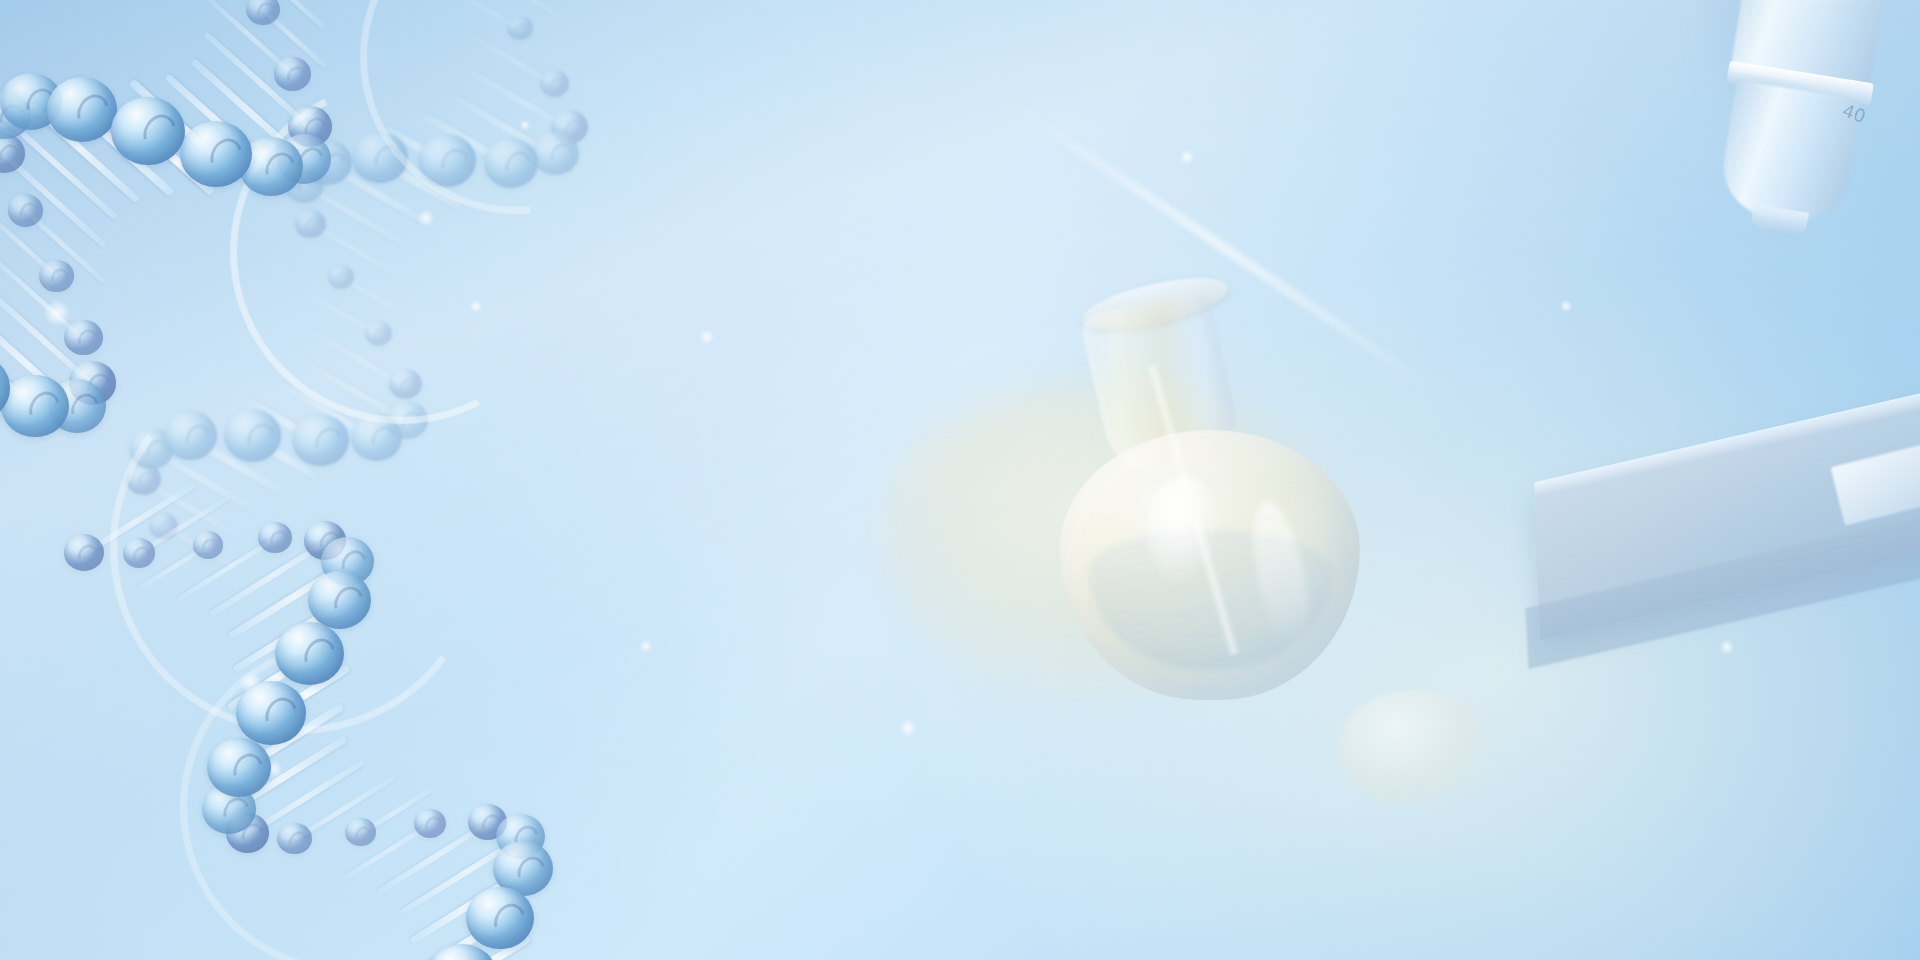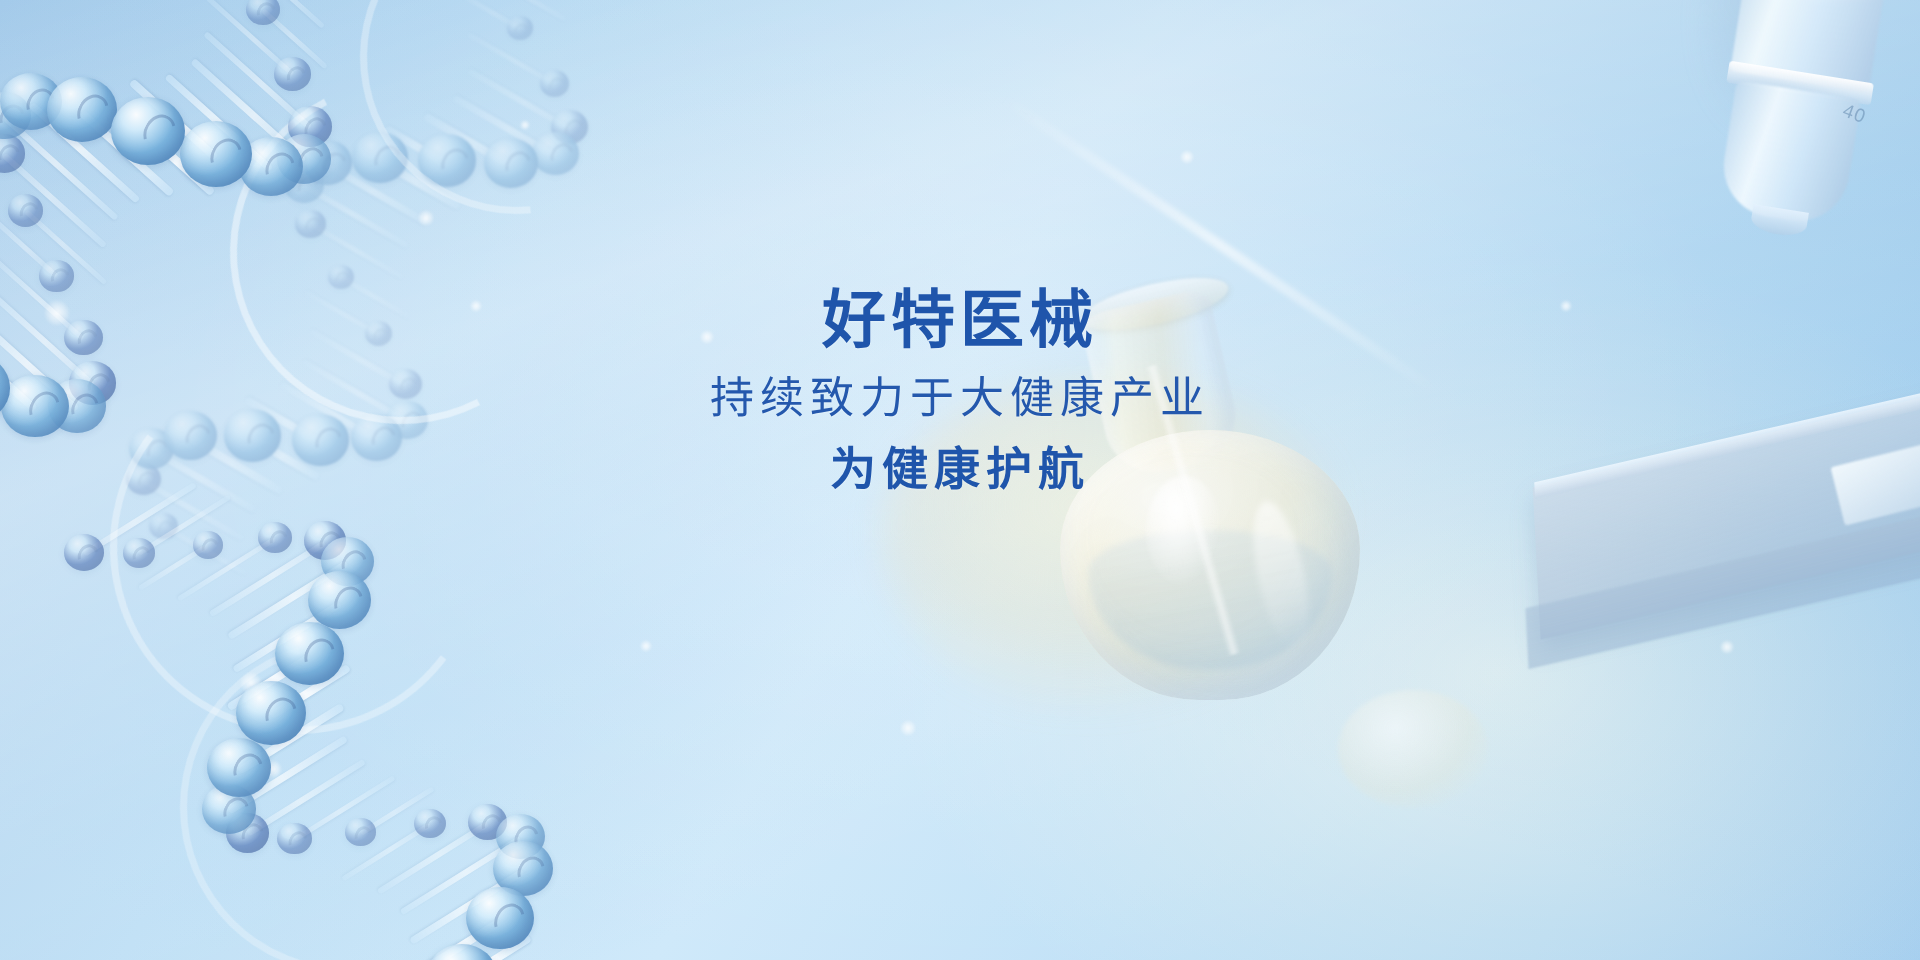--- a/index.html
+++ b/index.html
@@ -493,19 +493,14 @@
       <div class="bokeh" style="left: 240px; top: 672px; width: 22px; height: 22px;"></div>
       <div class="bokeh" style="left: 264px; top: 760px; width: 18px; height: 18px;"></div>
       <div class="bokeh" style="left: 640px; top: 640px; width: 12px; height: 12px;"></div>
       <div class="bokeh" style="left: 520px; top: 120px; width: 10px; height: 10px;"></div>
       <div class="bokeh" style="left: 1180px; top: 150px; width: 14px; height: 14px;"></div>
       <div class="bokeh" style="left: 1560px; top: 300px; width: 12px; height: 12px;"></div>
       <div class="bokeh" style="left: 900px; top: 720px; width: 16px; height: 16px;"></div>
       <div class="bokeh" style="left: 1720px; top: 640px; width: 14px; height: 14px;"></div>
     </div>
 
-  <div class="text-block">
-    <h1 class="headline">好特医械</h1>
-    <p class="subline">持续致力于大健康产业</p>
-    <p class="tagline">为健康护航</p>
-  </div>
 
 </div>
 
 </body></html>

